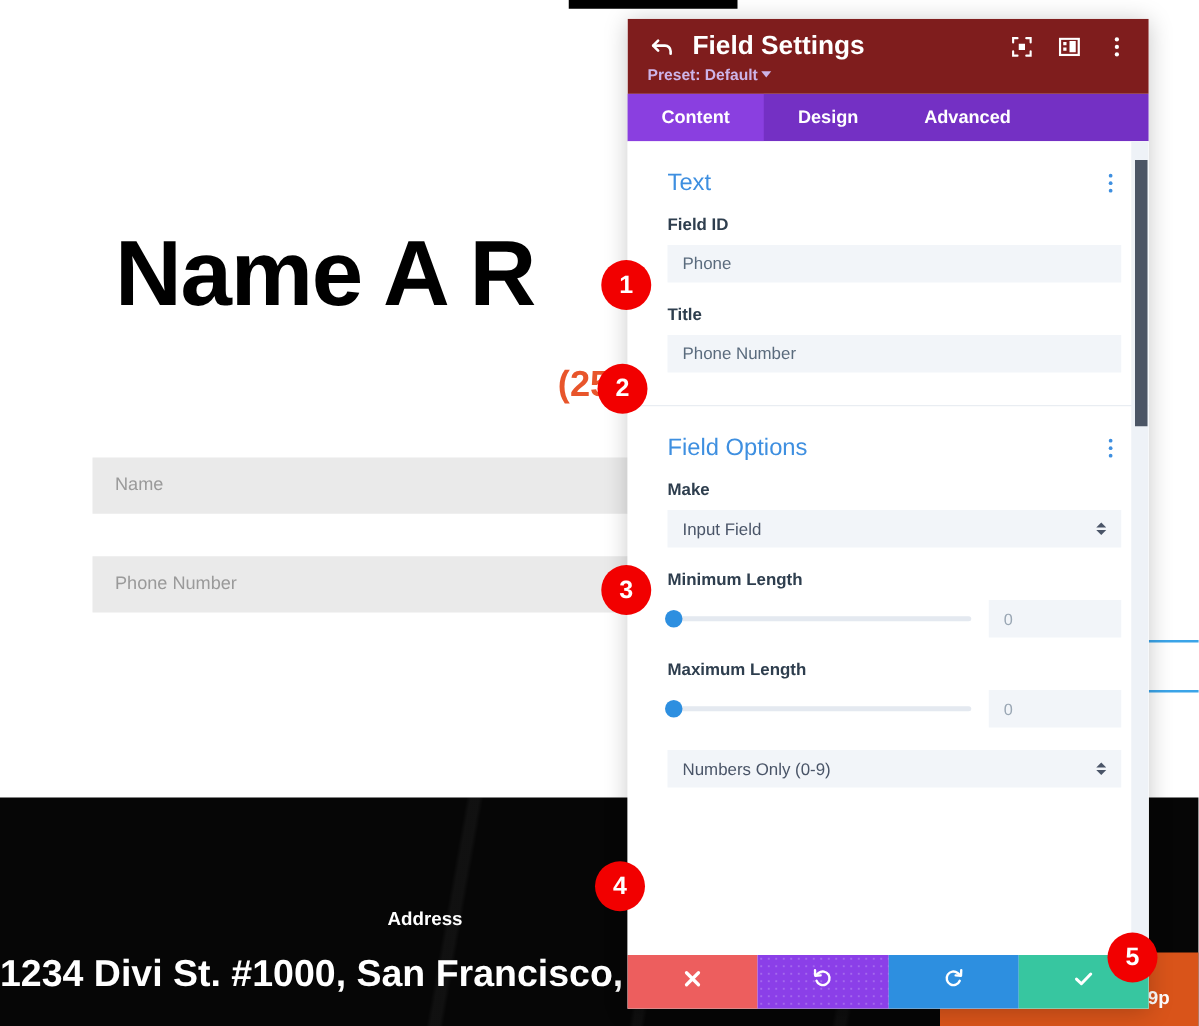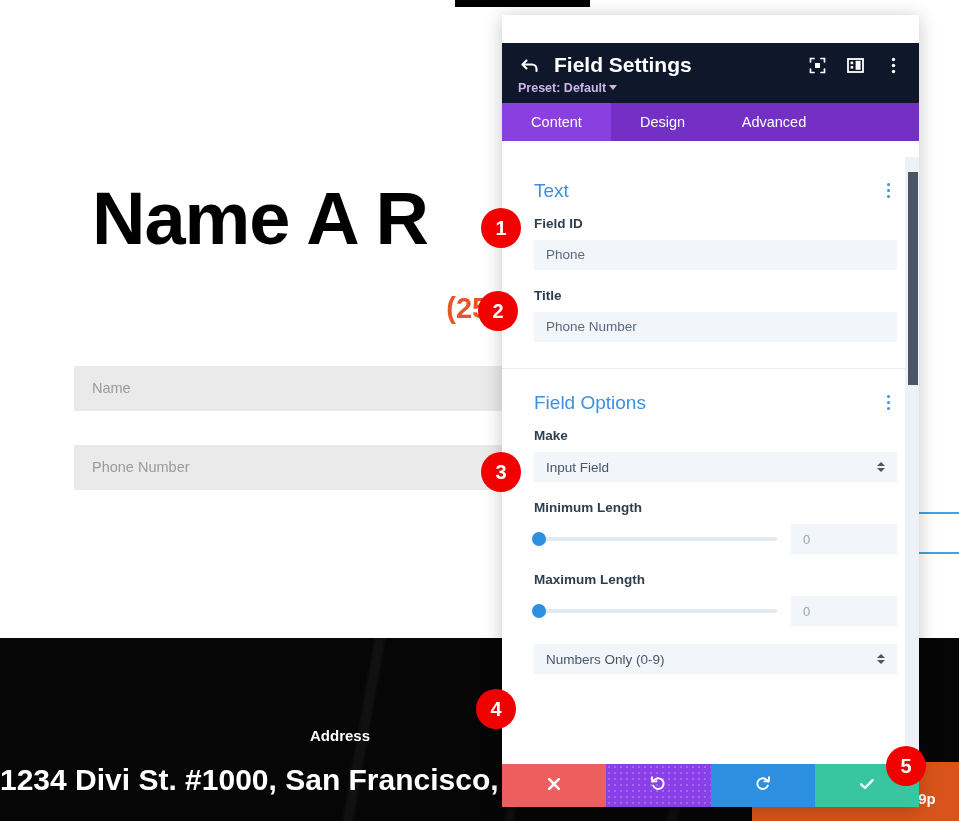--- a/index.html
+++ b/index.html
@@ -80,50 +80,50 @@
     text-align:center;
   }
 
   
   .modal {
     position:absolute; left:502px; top:15px; width:417px; height:792px;
     background:#ffffff; box-shadow:0 2px 18px rgba(0,0,0,0.22);
     display:flex; flex-direction:column; overflow:hidden;
   }
   .modal-header {
-    background:#0f172a; padding:10px 16px 8px 16px; position:relative; flex:0 0 auto;margin-top:28px;
+    background:#7f1d1d; padding:10px 16px 8px 16px; position:relative; flex:0 0 auto;
   }
   .mh-row { display:flex; align-items:center; }
   .mh-back {
     width:24px; height:24px; margin-right:12px; display:flex;
     align-items:center; justify-content:center; cursor:pointer;
   }
   .mh-title { color:#ffffff; font-size:21px; font-weight:bold; flex:1 1 auto; }
   .mh-icons { display:flex; align-items:center; gap:18px; }
   .mh-ico { width:20px; height:20px; display:flex; align-items:center; justify-content:center; cursor:pointer; }
   .mh-preset {
     color:#CDB4E8; font-size:12.5px; font-weight:bold; margin-top:4px; margin-left:0px; cursor:pointer;
   }
   .caret-d { display:inline-block; border-left:4px solid transparent; border-right:4px solid transparent;
              border-top:5px solid #CDB4E8; vertical-align:2px; margin-left:3px; }
 
   .tabs { display:flex; background:#7430C4; flex:0 0 auto; }
   .tab {
-    padding:11px 0; text-align:center; color:#ffffff; font-size:14.5px; font-weight:normal;
+    padding:11px 0; text-align:center; color:#ffffff; font-size:14.5px; font-weight:bold;
     cursor:pointer;
   }
   .tab.t1 { width:109px; }
   .tab.t2 { width:103px; }
   .tab.t3 { width:120px; }
   .tab.active { background:#8A3FE0; }
 
   .modal-body {
     flex:1 1 auto; position:relative; background:#ffffff; overflow:hidden;
   }
-  .panel-scroll { position:absolute; inset:0; overflow:hidden;margin-top:16px; }
+  .panel-scroll { position:absolute; inset:0; overflow:hidden; }
 
   .section-head {
     display:flex; align-items:center; justify-content:space-between;
     padding:22px 25px 14px 32px;
   }
   .section-title { color:#3E8FE0; font-size:19px; font-weight:400; }
   .kebab { display:flex; flex-direction:column; gap:3px; cursor:pointer; padding:4px; }
   .kebab i { width:3px; height:3px; border-radius:50%; background:#3E8FE0; display:block; }
   .kebab.dark i { background:#4a5568; }
 

